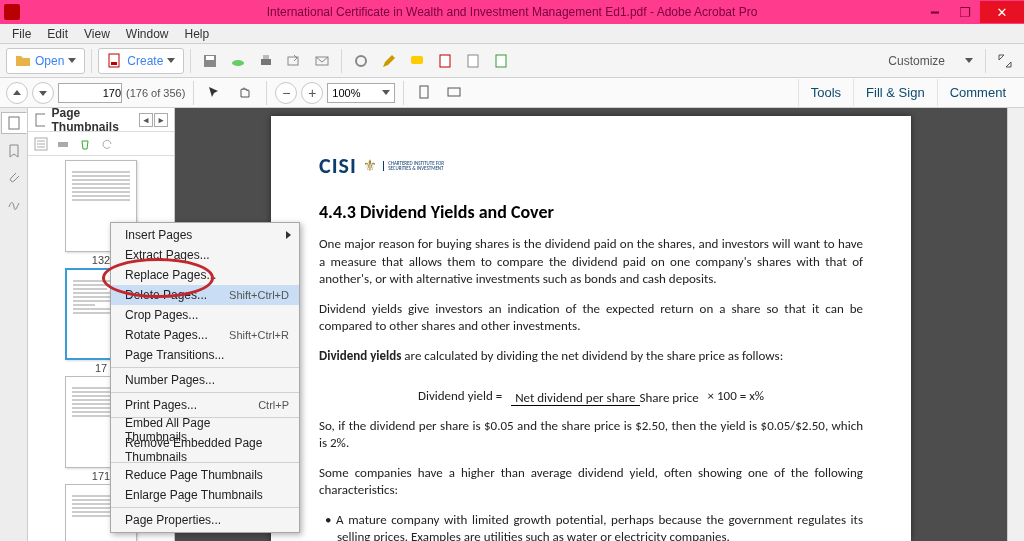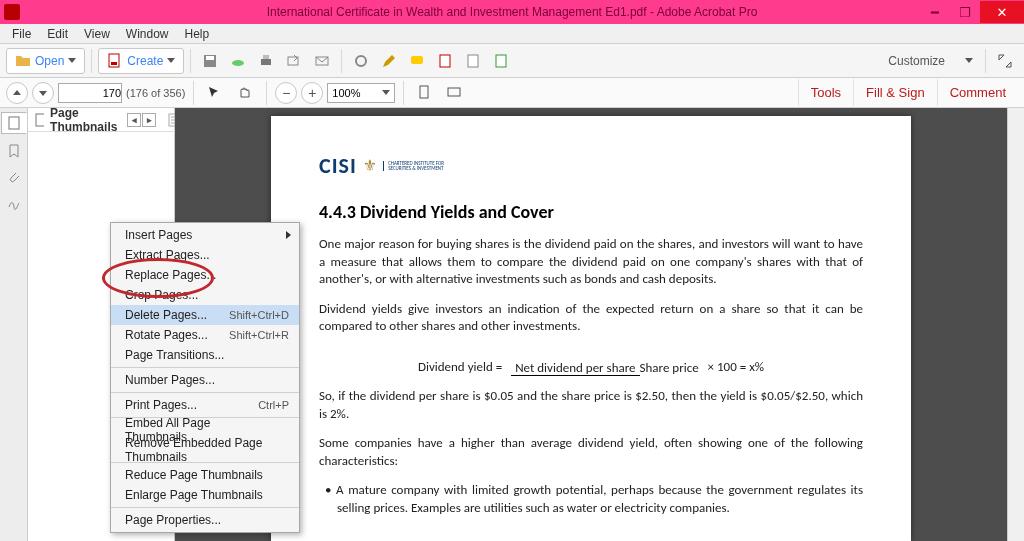--- a/index.html
+++ b/index.html
@@ -21,26 +21,26 @@
   .tb-label { font-size:12px; color:#3b82f6; }
   .tb-drop { width:0;height:0;border-left:4px solid transparent;border-right:4px solid transparent;border-top:5px solid #555; margin-left:4px; }
   .toolbar1 .spacer { flex:1 }
   .customize { color:#555; font-size:12px; display:flex; align-items:center; gap:16px; padding:0 6px;}
   .toolbar2 { height: 30px; background:#fafafa; border-bottom:1px solid #d0d0d0; display:flex; align-items:center; padding:0 6px; gap:4px;}
   .navbtn { width:22px; height:22px; border:1px solid #c8c8c8; border-radius:11px; display:flex; align-items:center; justify-content:center; background:#fff;}
   .pagebox { width:64px; height:20px; border:1px solid #aaa; background:#fff; text-align:right; font-size:11px; line-height:18px; }
   .pagecount { font-size:11px; color:#555; }
   .zoomsel { height:20px; border:1px solid #aaa; background:#fff; font-size:11px; padding:0 4px; display:flex; align-items:center; gap:18px;}
   .rtools { margin-left:auto; display:flex; gap:0; }
-  .rtools div { padding:6px 12px; font-size:13px; color:#b91c1c; border-left:1px solid #e3e3e3;}
+  .rtools div { padding:6px 12px; font-size:13px; color:#0c4a6e; border-left:1px solid #e3e3e3;}
   .main { position:absolute; top:108px; left:0; right:0; bottom:0; display:flex; }
   .navstrip { width:28px; background:#ededed; border-right:1px solid #ccc; display:flex; flex-direction:column; align-items:center; padding-top:4px; gap:8px;}
   .navstrip .ic { width:18px; height:18px; display:flex; align-items:center; justify-content:center; color:#777;}
   .navstrip .active { background:#fff; border:1px solid #bbb; border-right:1px solid #fff; width:26px; height:22px; margin-right:-1px; display:flex; align-items:center; justify-content:center;}
-  .thumbpanel { width:147px; background:#fff; border-right:1px solid #ccc; display:flex; flex-direction:row; }
+  .thumbpanel { width:147px; background:#fff; border-right:1px solid #ccc; display:flex; flex-direction:column; }
   .thumbpanel .hdr { height:24px; border-bottom:1px solid #ddd; display:flex; align-items:center; font-weight:bold; font-size:12px; padding:0 6px; gap:6px; color:#333;}
   .thumbpanel .hdr .hicons { margin-left:auto; display:flex; gap:1px;}
   .thumbpanel .hdr .hicons span { width:14px;height:14px;border:1px solid #aaa; display:flex;align-items:center;justify-content:center;font-size:9px;color:#555;}
   .thumbpanel .tb { height:24px; border-bottom:1px solid #ddd; display:flex; align-items:center; padding:0 6px; gap:8px;}
   .thumbpanel .tb span { width:14px;height:14px; display:inline-block; }
   .thumblist { flex:1; overflow:hidden; padding:4px 0 0 0; }
   .thumb { width:72px; margin:0 auto 2px; }
   .thumb .pg { width:72px; height:92px; background:#fff; border:1px solid #bbb; box-shadow:1px 1px 2px rgba(0,0,0,.15); position:relative; padding:8px 6px; font-size:3px; color:#999; line-height:4px; overflow:hidden;}
   .thumb.sel .pg { border:2px solid #3a9bd9; }
   .thumb .num { text-align:center; font-size:11px; color:#444; margin-top:2px;}
@@ -348,20 +348,21 @@
     <div class="page">
       <div class="logo">
         <span class="lt">CISI</span>
         <span style="font-size:16px;color:#a58a3e">⚜</span>
         <span class="sub" style="white-space:pre-line">CHARTERED INSTITUTE FOR
 SECURITIES &amp; INVESTMENT</span>
       </div>
       <h3><span class="secno">4.4.3</span><span>Dividend Yields and Cover</span></h3>
       <p>One major reason for buying shares is the dividend paid on the shares, and investors will want to have a measure that allows them to compare the dividend paid on one company's shares with that of another's, or with alternative investments such as bonds and cash deposits.</p>
       <p>Dividend yields give investors an indication of the expected return on a share so that it can be compared to other shares and other investments.</p>
+      <p class="strong"><b>Dividend yields</b><span> are calculated by dividing the net dividend by the share price as follows:</span></p>
       <div class="formula">
         <span>Dividend yield   =</span>
         <span class="frac"><span class="top">Net dividend per share</span><span>Share price</span></span>
         <span>×  100   =   x%</span>
       </div>
       <p>So, if the dividend per share is $0.05 and the share price is $2.50, then the yield is $0.05/$2.50, which is 2%.</p>
       <p>Some companies have a higher than average dividend yield, often showing one of the following characteristics:</p>
       <p class="bull">A mature company with limited growth potential, perhaps because the government regulates its selling prices. Examples are utilities such as water or electricity companies.</p>
     </div>
   </div>
@@ -372,28 +373,28 @@
   <div class="it">
       <span>Insert Pages</span>
       <span class="ar"></span>
     </div>
   <div class="it">
       <span>Extract Pages...</span>
     </div>
   <div class="it">
       <span>Replace Pages...</span>
     </div>
-  <div class="it">
-      <span>Crop Pages...</span>
-    </div>
   <div class="it hl">
       <span>Delete Pages...</span>
       <span class="sc">Shift+Ctrl+D</span>
     </div>
   <div class="it">
+      <span>Crop Pages...</span>
+    </div>
+  <div class="it">
       <span>Rotate Pages...</span>
       <span class="sc">Shift+Ctrl+R</span>
     </div>
   <div class="it">
       <span>Page Transitions...</span>
     </div>
   <hr>
   <div class="it">
       <span>Number Pages...</span>
     </div>

